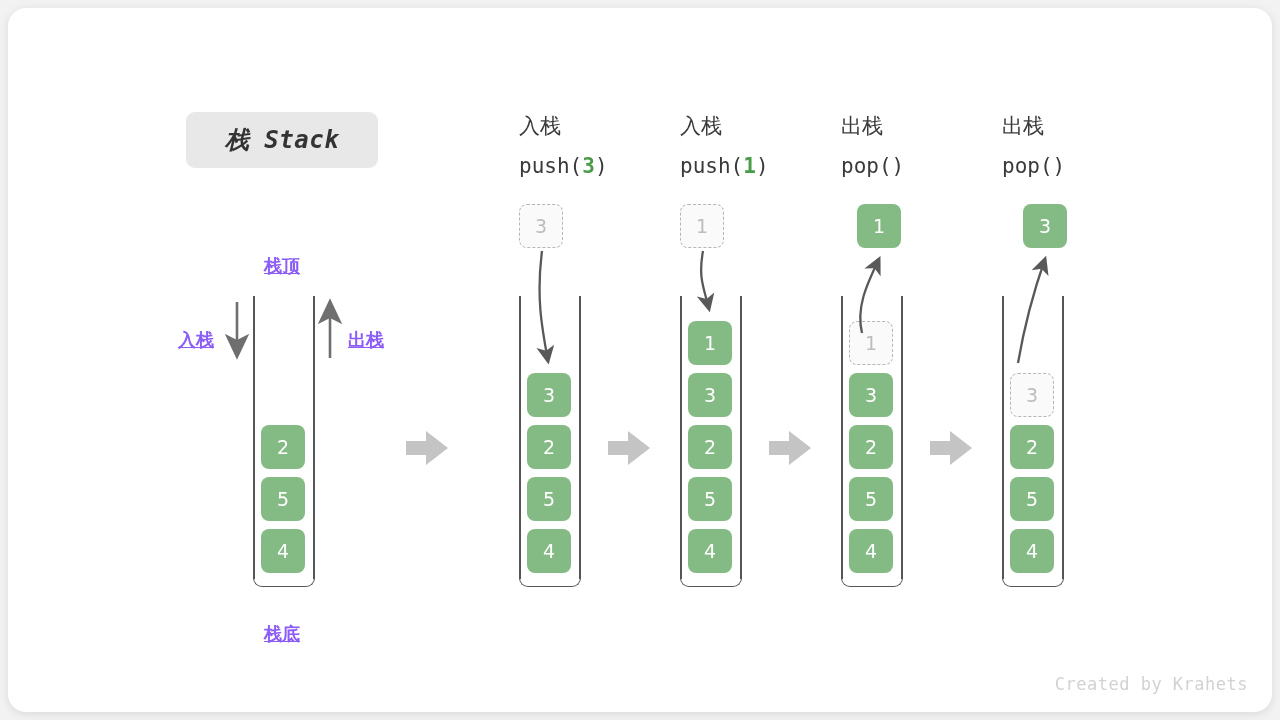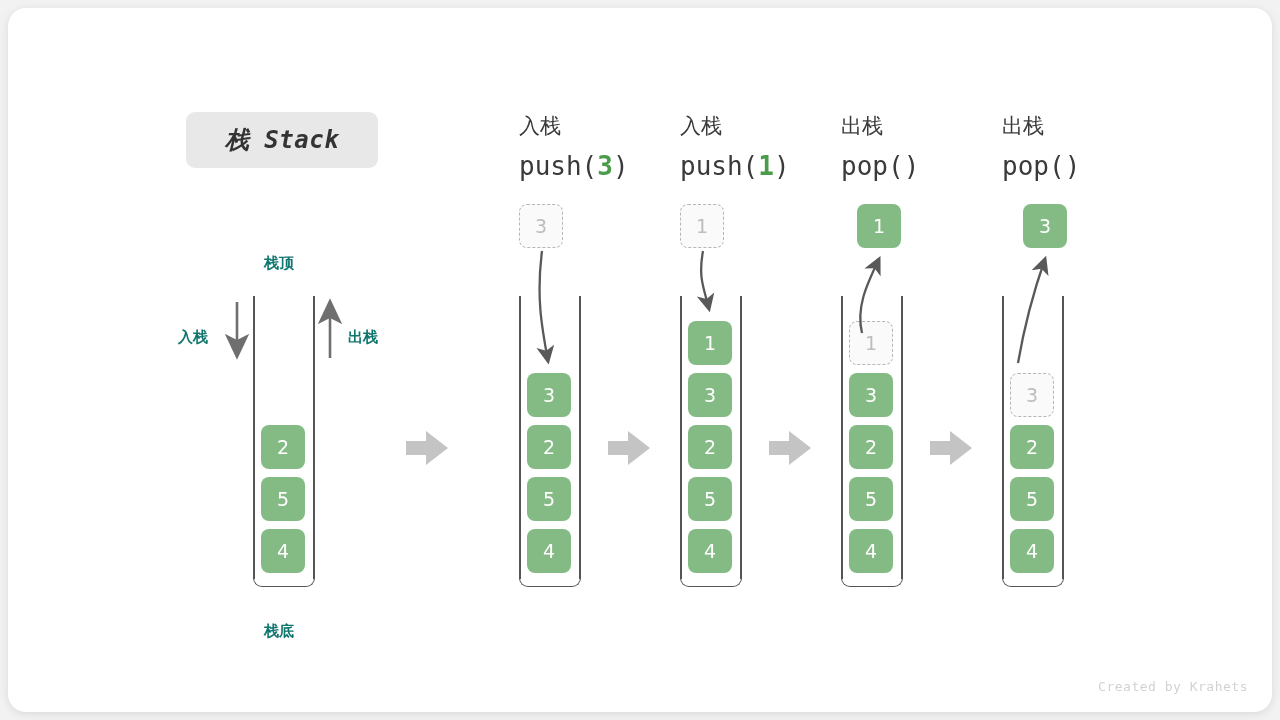--- a/index.html
+++ b/index.html
@@ -23,31 +23,31 @@
     display:flex;align-items:center;justify-content:center;font-style:italic;
   }
   #title-chip .t{
     font-family:"DejaVu Sans Mono","Liberation Mono",monospace;
     font-size:24px;font-weight:bold;color:#333333;letter-spacing:.5px;
   }
 
   
   .cn-label{
     font-family:"DejaVu Sans","Liberation Sans",sans-serif;
-    font-size:15px;font-weight:bold;color:#0f766e;
-    position:absolute;white-space:nowrap;
+    font-size:18px;font-weight:bold;color:#8b5cf6;
+    position:absolute;white-space:nowrap;text-decoration:underline;
   }
   .op-head{
     position:absolute;white-space:nowrap;
     font-family:"DejaVu Sans","Liberation Sans",sans-serif;
     font-size:21px;color:#3a3a3a;line-height:40px;
   }
   .op-head .code{
     font-family:"DejaVu Sans Mono","Liberation Mono",monospace;
-    font-size:26px;color:#3a3a3a;
+    font-size:21px;color:#3a3a3a;
   }
   .op-head .arg{color:#4a9c4a;font-weight:bold;}
 
   
   .stack-box{position:absolute;}
   .stack-box .wallL,.stack-box .wallR{
     position:absolute;top:0;width:1.6px;background:#555555;
   }
   .stack-box .floor{
     position:absolute;left:0;height:13px;
@@ -69,21 +69,21 @@
     box-sizing:border-box;
   }
 
   
   #overlay{position:absolute;left:0;top:0;width:1264px;height:704px;pointer-events:none;}
 
   
   #watermark{
     position:absolute;right:24px;bottom:18px;
     font-family:"DejaVu Sans Mono","Liberation Mono",monospace;
-    font-size:13px;color:#d2d2d2;letter-spacing:.5px;
+    font-size:17px;color:#d2d2d2;letter-spacing:.5px;
   }
 </style>
 </head>
 <body>
 
 <div id="card">
  <div class="stage">
 
   <div id="title-chip">
     <span class="t">栈 Stack</span>

